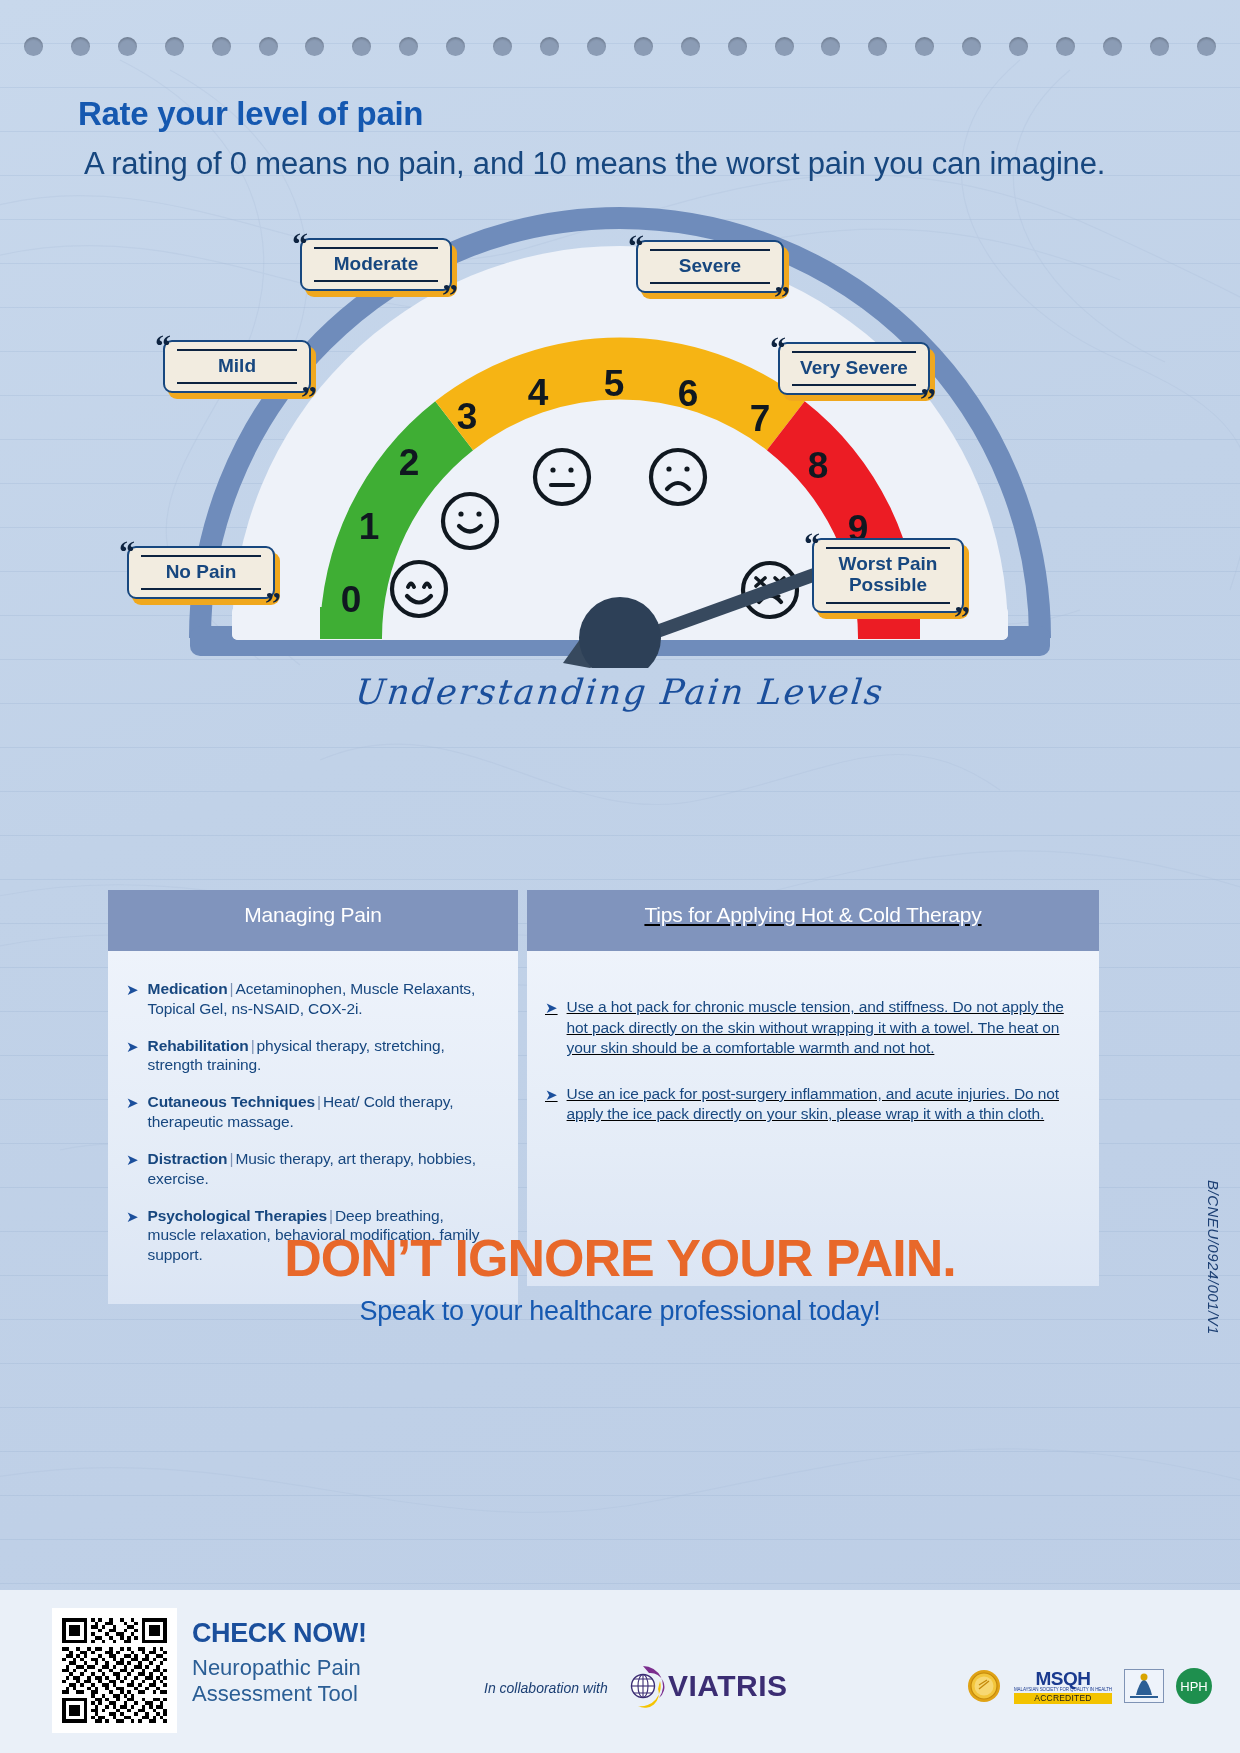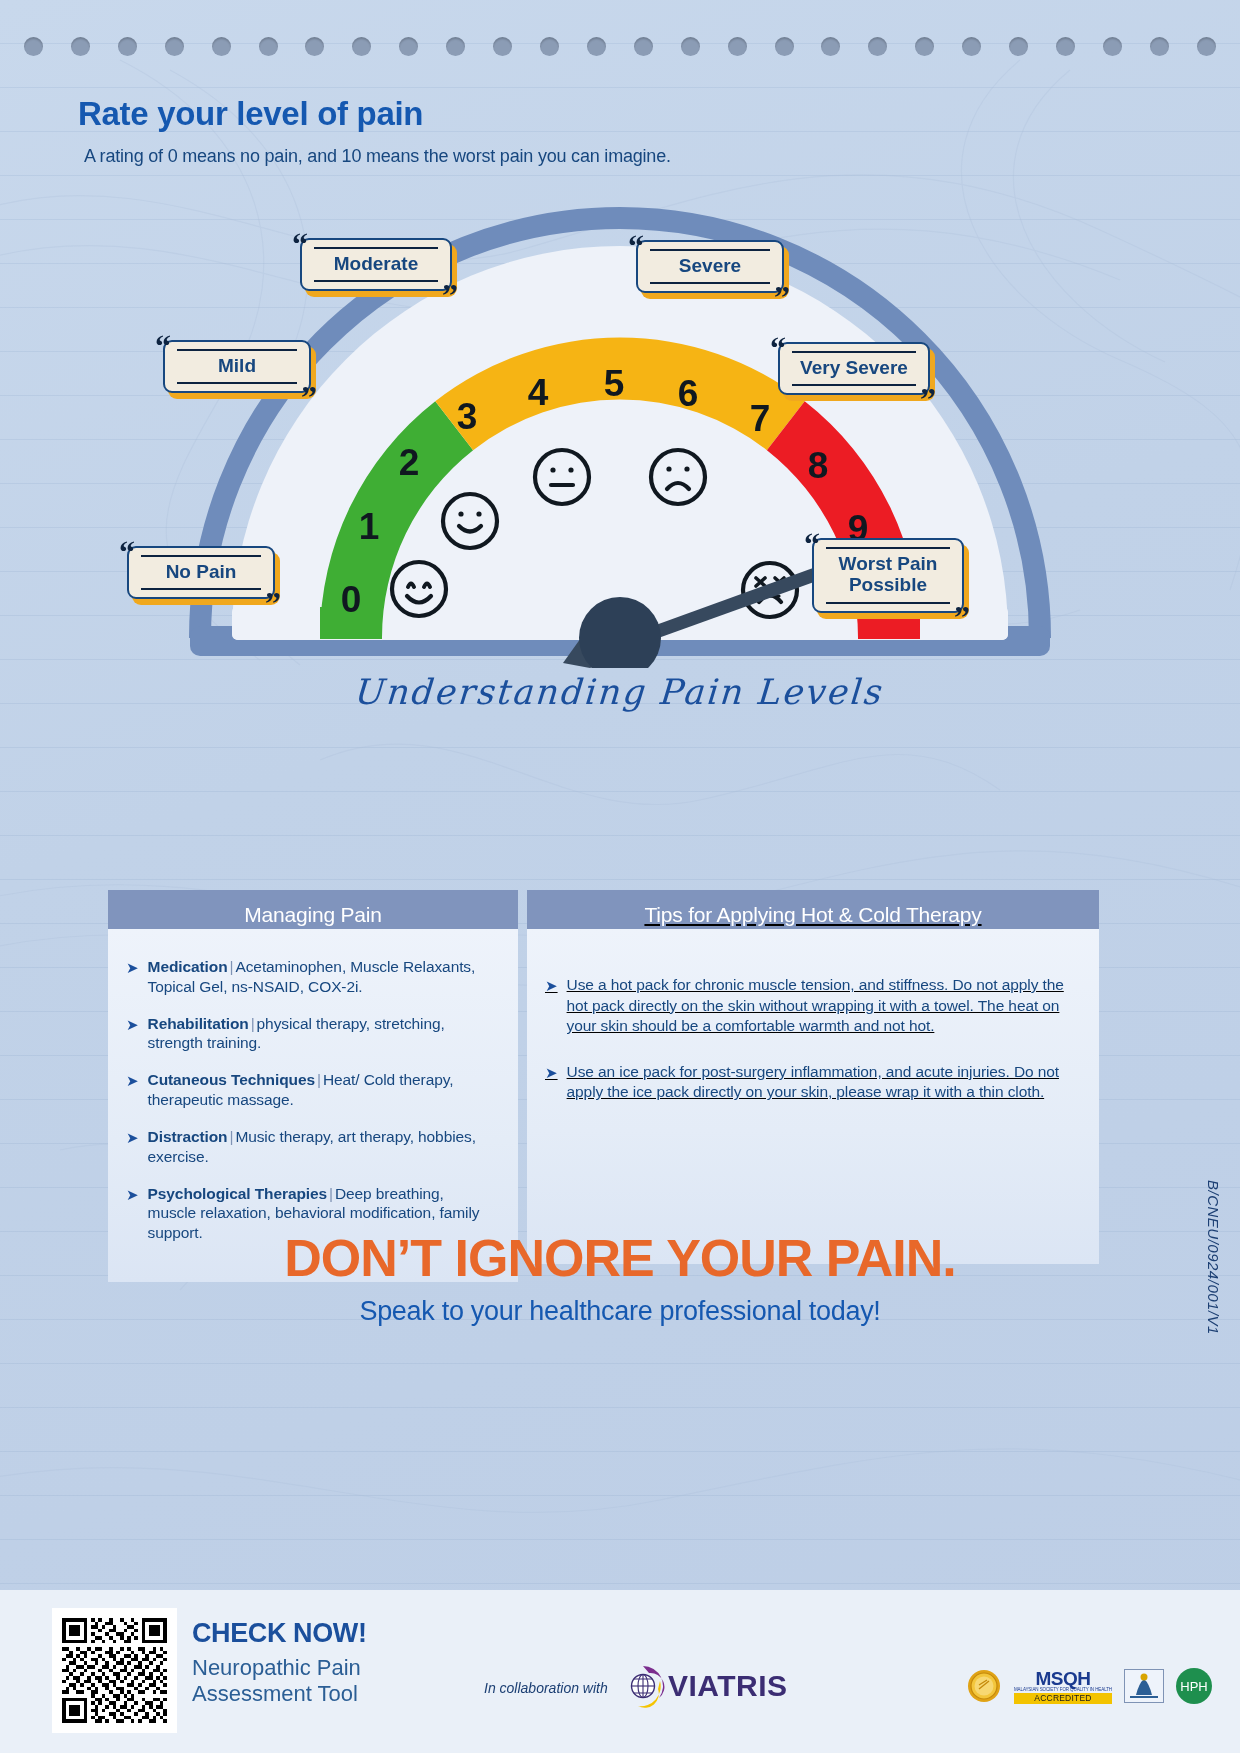--- a/index.html
+++ b/index.html
@@ -33,21 +33,21 @@
   }
 
   
   #header { position: absolute; top: 96px; left: 78px; right: 60px; }
   #title {
     font-size: 33px; font-weight: bold; letter-spacing: -.3px;
     color: #1558b0; line-height: 1.1;
   }
   #subtitle {
     margin-top: 14px; margin-left: 6px;
-    font-size: 18px; color: #17477f; letter-spacing: -.2px;
+    font-size: 31px; color: #17477f; letter-spacing: -.2px;
   }
 
   
   #gauge-wrap { position: absolute; top: 198px; left: 0; width: 1240px; height: 540px; }
   #gauge-svg { position: absolute; left: 170px; top: 0; }
 
   
   .callout {
     position: absolute;
     background: #f2ece0;
@@ -82,21 +82,21 @@
     transform: skewX(-6deg);
   }
 
   
   .panel { position: absolute; width: 410px; top: 890px; }
   #panel-left  { left: 108px; }
   #panel-right { left: 527px; width: 572px; text-decoration: underline; }
   .panel-head {
     background: #8094bd; color: #ffffff;
     font-size: 21px; text-align: center;
-    padding: 13px 10px 2px 10px;
+    padding: 13px 10px 24px 10px;
     letter-spacing: -.2px;
   }
   .panel-body {
     background: linear-gradient(180deg,#eef3fb 0%, #e4ecf7 60%, #dbe5f4 100%);
     min-height: 335px;
     padding: 28px 22px 22px 18px;
   }
   #panel-right .panel-body { padding-top: 46px; }
   .bullet { display: flex; gap: 9px; margin-bottom: 17px; }
   #panel-right .bullet { margin-bottom: 25px; }

